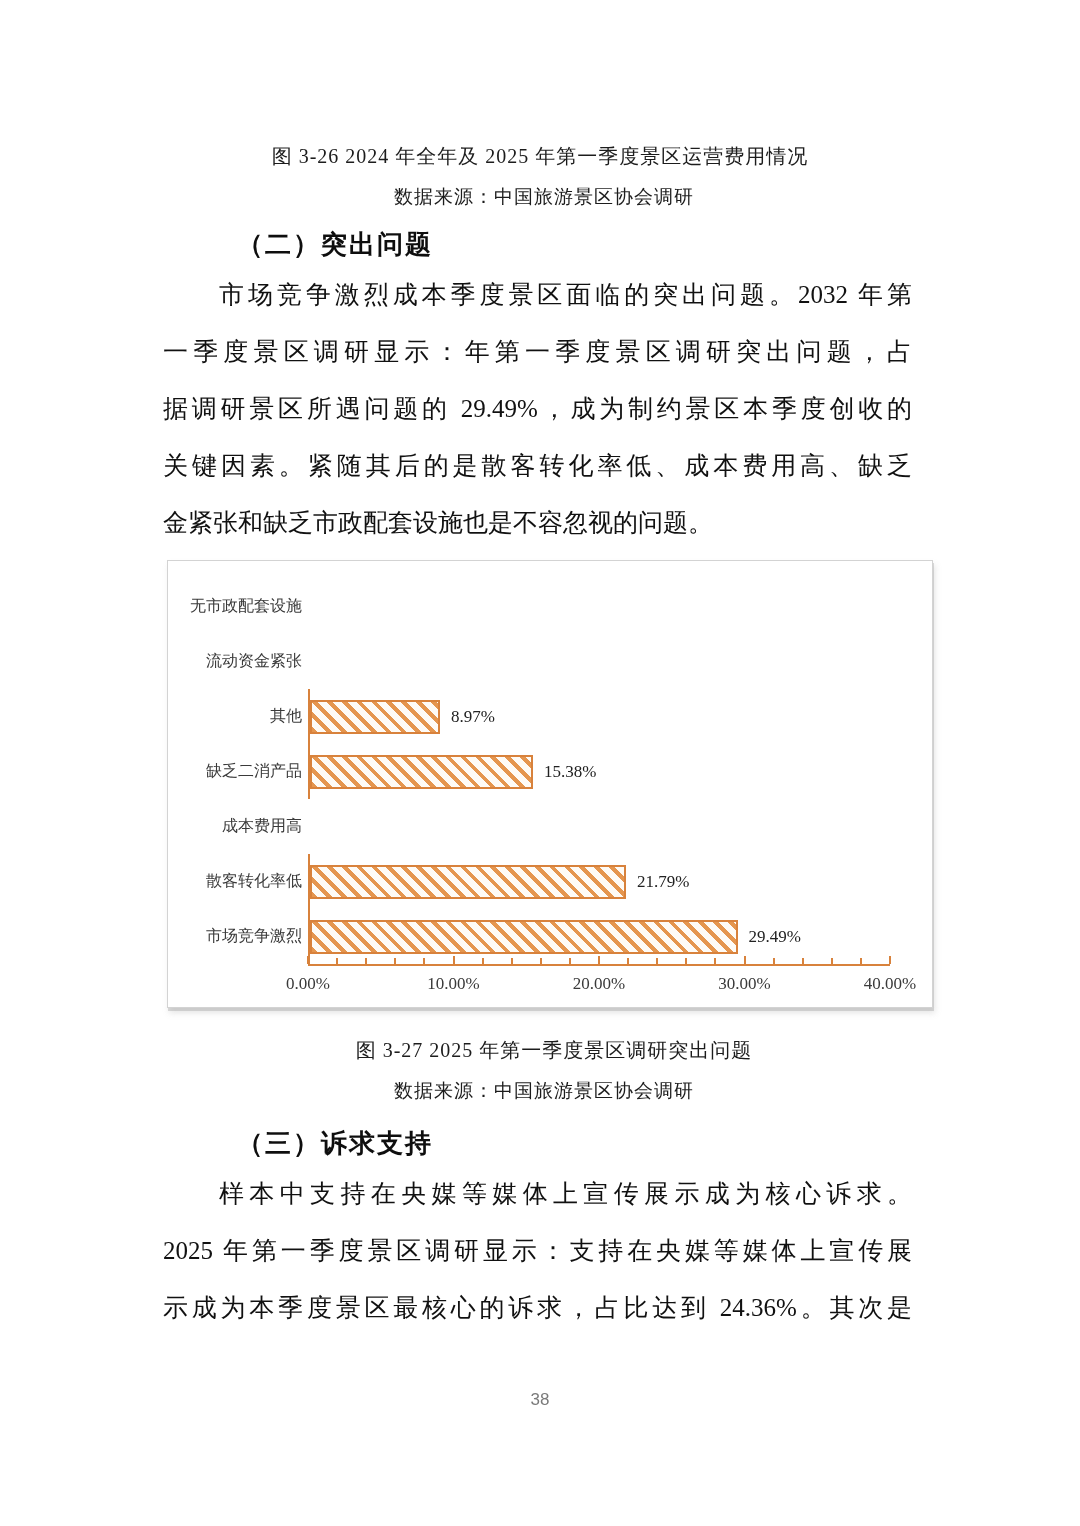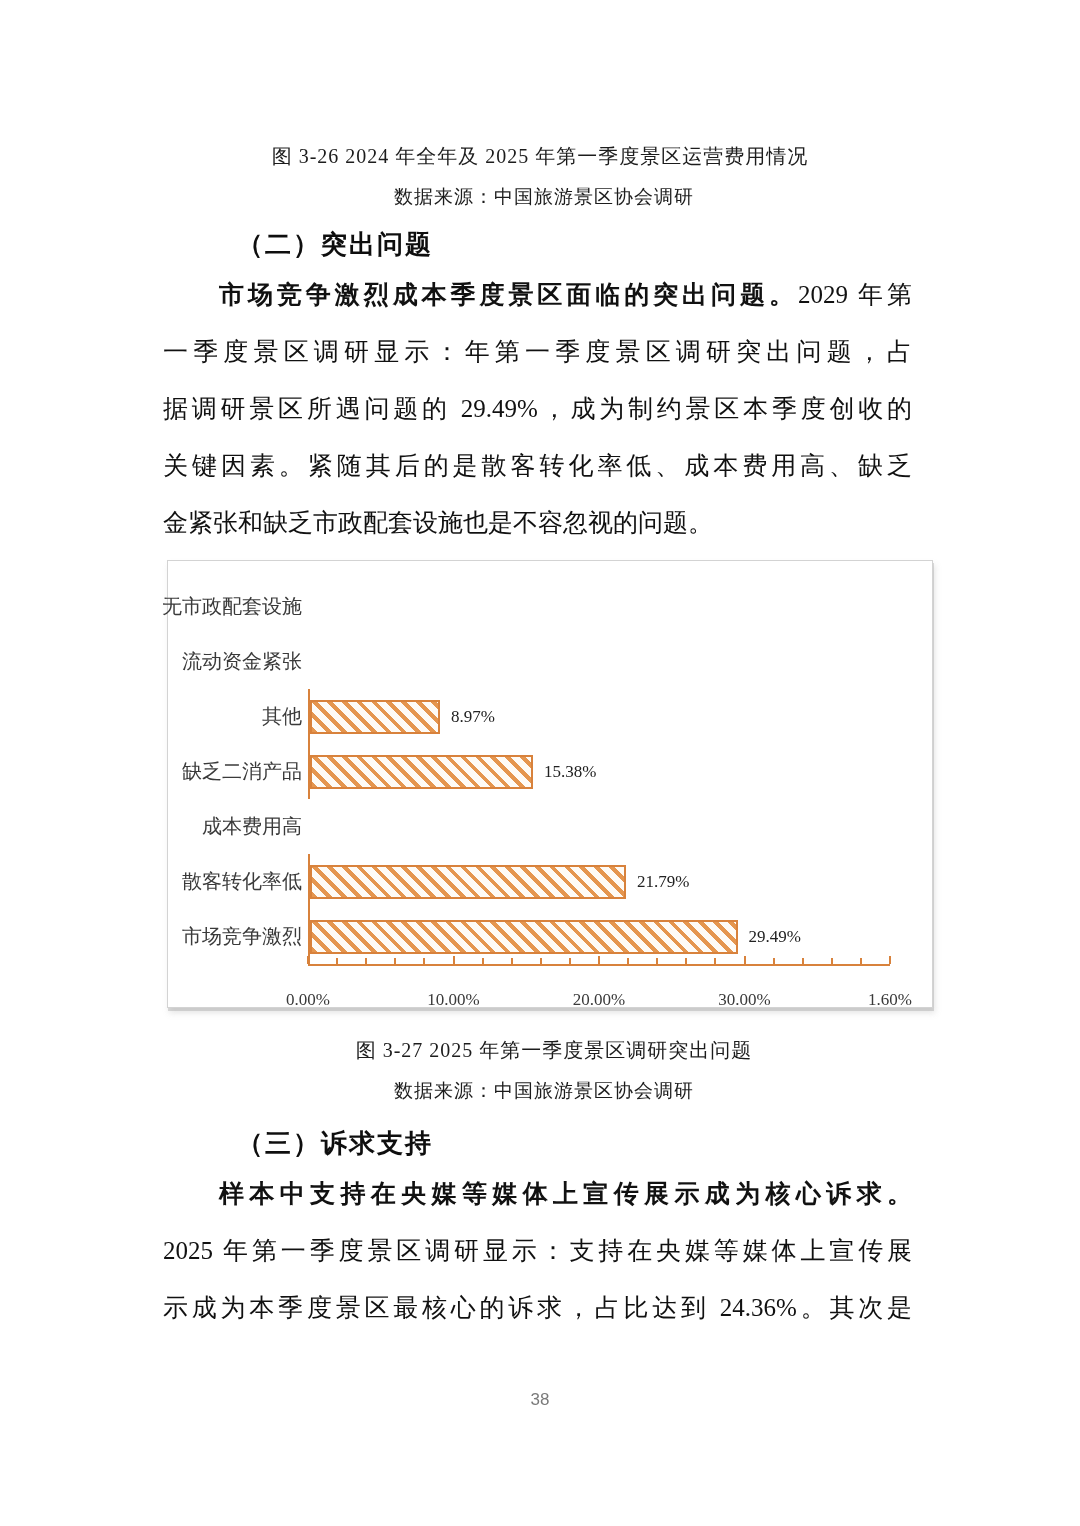--- a/index.html
+++ b/index.html
@@ -35,36 +35,36 @@
   }
   .sec-heading.h3{margin-top:20px;}
   
   .para{margin:4px 168px 0 163px;}
   .bline{
     margin:0;font-size:25px;line-height:57px;color:#111111;
     text-align:justify;text-justify:inter-ideograph;
   }
   .bline.just{text-align-last:justify;}
   .bline.indent{text-indent:56px;}
-  .lead-bold{font-weight:700;}
+  .lead-bold{font-weight:400;}
   
   .chart-card{
     box-sizing:border-box;
     width:766px;height:448px;
     margin:9px 0 0 167px;
     background:#ffffff;
     border:1px solid #d3d3d3;
     box-shadow:1px 3px 0 rgba(120,120,120,0.25), 2px 5px 6px rgba(150,150,150,0.25);
     padding:18px 42px 0 26px;
   }
   .chart-row{display:flex;height:55px;}
   .cat{
     width:108px;margin-right:6px;
     display:flex;align-items:center;justify-content:flex-end;
-    font-size:20px;color:var(--axis-text);white-space:nowrap;
+    font-size:16px;color:var(--axis-text);white-space:nowrap;
   }
   .bar-zone{
     flex:1;border-left:2px solid var(--orange);
     display:flex;align-items:center;min-width:0;
   }
   .bar{
     box-sizing:border-box;height:34px;
     border:2px solid var(--orange);
     background:repeating-linear-gradient(45deg,var(--stripe) 0px,var(--stripe) 4px,var(--fill) 4px,var(--fill) 10.5px);
   }
@@ -76,41 +76,41 @@
   .x-tick{
     position:absolute;top:-6px;width:2px;height:6px;background:var(--orange);
     transform:translateX(-1px);
   }
   .x-tick.major{top:-8px;height:8px;}
   .x-labels{
     margin-left:114px;width:582px;height:38px;position:relative;
     font-size:17px;color:var(--axis-text);
   }
   .x-label{
-    position:absolute;top:24px;transform:translateX(-50%);white-space:nowrap;
+    position:absolute;top:8px;transform:translateX(-50%);white-space:nowrap;
   }
   
   .page-number{
     position:absolute;top:1390px;left:0;width:100%;
     text-align:center;font-size:17px;color:#7a7a7a;
     font-family:"Liberation Sans","DejaVu Sans",sans-serif;
   }
 </style>
 </head>
 <body>
 
 <div class="page">
 
   <div class="fig-caption cap-top">图 3-26 2024 年全年及 2025 年第一季度景区运营费用情况</div>
   <div class="fig-source">数据来源：中国旅游景区协会调研</div>
 
   <div class="sec-heading">（二）突出问题</div>
 
   <div class="para">
-    <p class="bline just indent"><span class="lead-bold">市场竞争激烈成本季度景区面临的突出问题。</span><span>2029 年第</span></p>
+    <p class="bline just indent"><span class="lead-bold">市场竞争激烈成本季度景区面临的突出问题。</span><span>2032 年第</span></p>
     <p class="bline just">一季度景区调研显示：年第一季度景区调研突出问题，占</p>
     <p class="bline just">据调研景区所遇问题的 29.49%，成为制约景区本季度创收的</p>
     <p class="bline just">关键因素。紧随其后的是散客转化率低、成本费用高、缺乏</p>
     <p class="bline">金紧张和缺乏市政配套设施也是不容忽视的问题。</p>
   </div>
 
   <div class="chart-card">
     <div id="chart-rows">
         <div class="chart-row">
           <div class="cat">无市政配套设施</div>
@@ -171,21 +171,21 @@
         <div class="x-tick" style="left: 85%;"></div>
         <div class="x-tick" style="left: 90%;"></div>
         <div class="x-tick" style="left: 95%;"></div>
         <div class="x-tick major" style="left: 100%;"></div>
       </div>
     <div class="x-labels" id="x-labels">
         <span class="x-label" style="left: 0%;">0.00%</span>
         <span class="x-label" style="left: 25%;">10.00%</span>
         <span class="x-label" style="left: 50%;">20.00%</span>
         <span class="x-label" style="left: 75%;">30.00%</span>
-        <span class="x-label" style="left: 100%;">1.60%</span>
+        <span class="x-label" style="left: 100%;">40.00%</span>
       </div>
   </div>
 
   <div class="fig-caption cap-mid">图 3-27 2025 年第一季度景区调研突出问题</div>
   <div class="fig-source">数据来源：中国旅游景区协会调研</div>
 
   <div class="sec-heading h3">（三）诉求支持</div>
 
   <div class="para">
     <p class="bline just indent"><span class="lead-bold">样本中支持在央媒等媒体上宣传展示成为核心诉求。</span></p>

